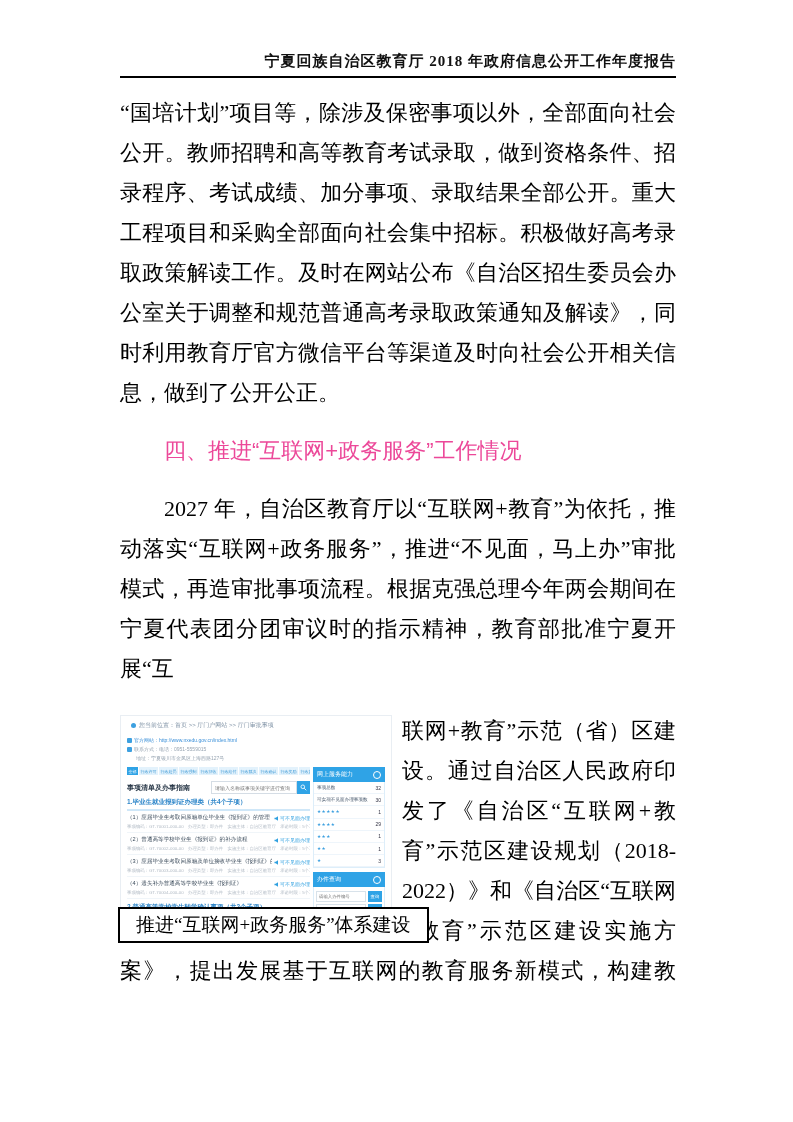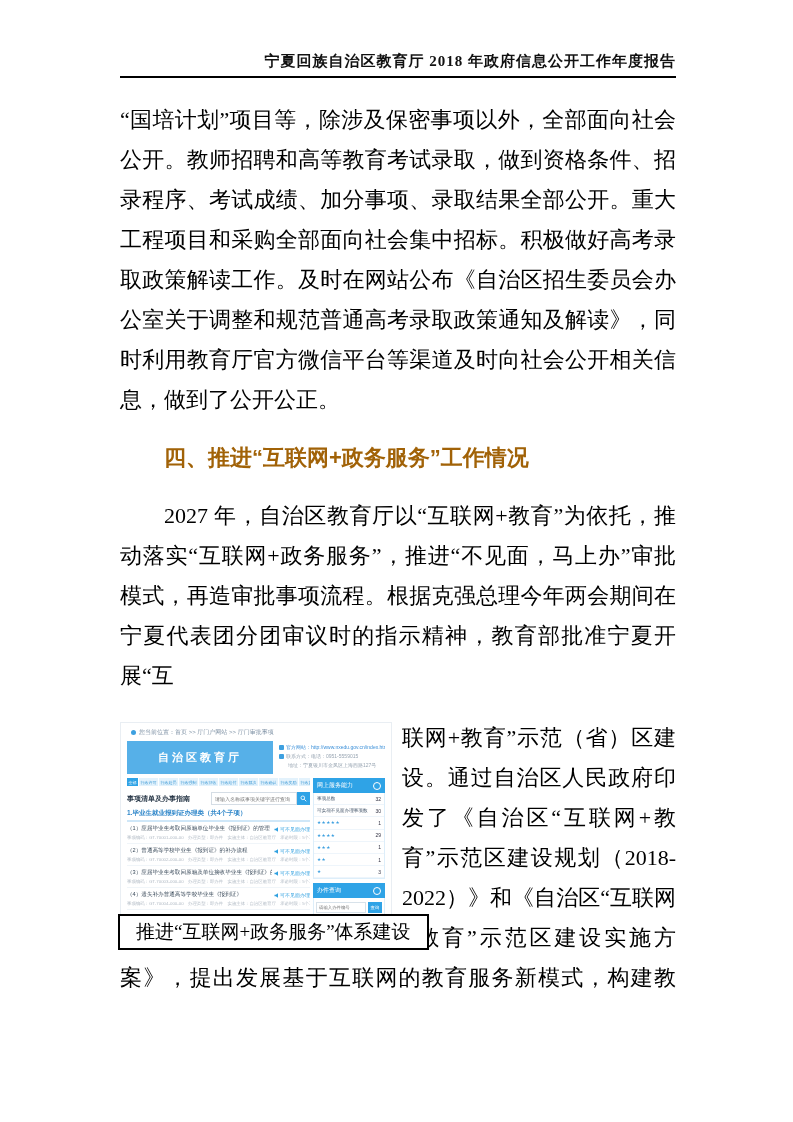--- a/index.html
+++ b/index.html
@@ -7,23 +7,23 @@
         font-family:"Liberation Serif",serif;color:#000;}
   .content{margin:0 117px 0 120px;}
 
   
   .doc-header{padding-top:52px;}
   .doc-header .ht{text-align:right;font-size:15px;font-weight:700;letter-spacing:1px;color:#111;}
   .doc-header .rule{border-bottom:2px solid #000;margin-top:5px;height:0;}
 
   
   .para{font-size:22px;line-height:40px;text-align:justify;color:#000;}
-  .p1{margin-top:22px;}
-  .h2{font-family:"Liberation Sans",sans-serif;font-weight:700;font-size:22px;
-      line-height:32px;margin:14px 0 0;text-indent:2em;color:#a16207;}
+  .p1{margin-top:15px;}
+  .h2{font-family:"Liberation Sans",sans-serif;font-weight:400;font-size:22px;
+      line-height:32px;margin:14px 0 0;text-indent:2em;color:#ec4899;}
   .p2a{text-indent:2em;}
   .wrapblk{overflow:visible;}
   .wrapblk:after{content:"";display:block;clear:both;}
 
   
   .figure{float:left;width:272px;height:228px;position:relative;margin:4px 10px 0 0;}
   .caption{position:absolute;left:-2px;bottom:0;background:#fff;border:2px solid #000;
            font-size:19px;line-height:1.35;padding:3px 16px;white-space:nowrap;color:#000;}
 
   
@@ -98,21 +98,20 @@
 
       <div class="figure">
         <div class="site">
 
           <div class="s-crumb">
             <span class="pin"></span>
             <span>您当前位置：首页 &gt;&gt; 厅门户网站 &gt;&gt; 厅门审批事项</span>
           </div>
 
           <div class="s-banner">
-            <div class="s-logo">自治区教育厅</div>
             <div class="s-info">
               <div><span class="ic"></span><span class="lnk">官方网站：http://www.nxedu.gov.cn/index.html</span></div>
               <div><span class="ic"></span><span>联系方式：电话：0951-5559015</span></div>
               <div class="addr">地址：宁夏银川市金凤区上海西路127号</div>
             </div>
           </div>
 
           <div class="s-main">
             <div class="s-left">
 

